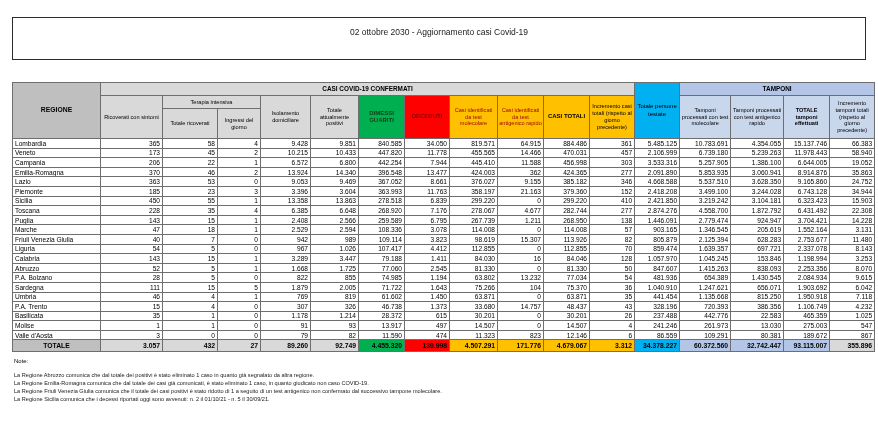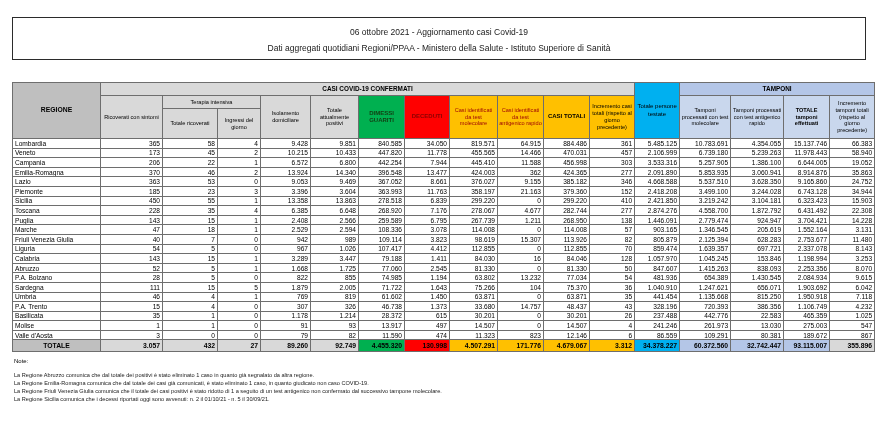--- a/index.html
+++ b/index.html
@@ -46,22 +46,21 @@
   .notes { position: absolute; left: 14px; top: 358px; width: 840px; }
   .notes .notes-label { font-size: 6px; margin-bottom: 7px; }
   .notes .note-line { font-size: 5.6px; line-height: 8px; color: #1a1a1a; }
 </style>
 </head>
 <body>
 
 <div class="page">
 
   <div class="title-box">
-    <div class="line">06 ottobre 2021 - Aggiornamento casi Covid-19</div>
-    <div class="line">Dati aggregati quotidiani Regioni/PPAA - Ministero della Salute - Istituto Superiore di Sanità</div>
+    <div class="line">02 ottobre 2030 - Aggiornamento casi Covid-19</div>
   </div>
 
   <table class="covid">
     <colgroup>
       <col style="width:88px">
         <col style="width:62px">
         <col style="width:55px">
         <col style="width:43px">
       <col style="width:50px">
         <col style="width:48px">

